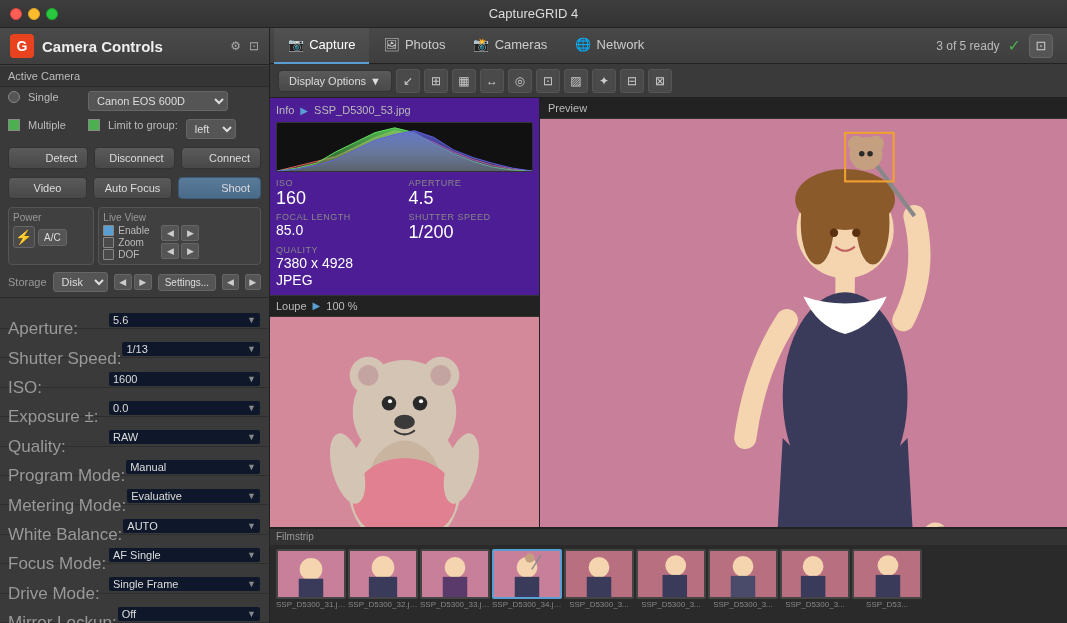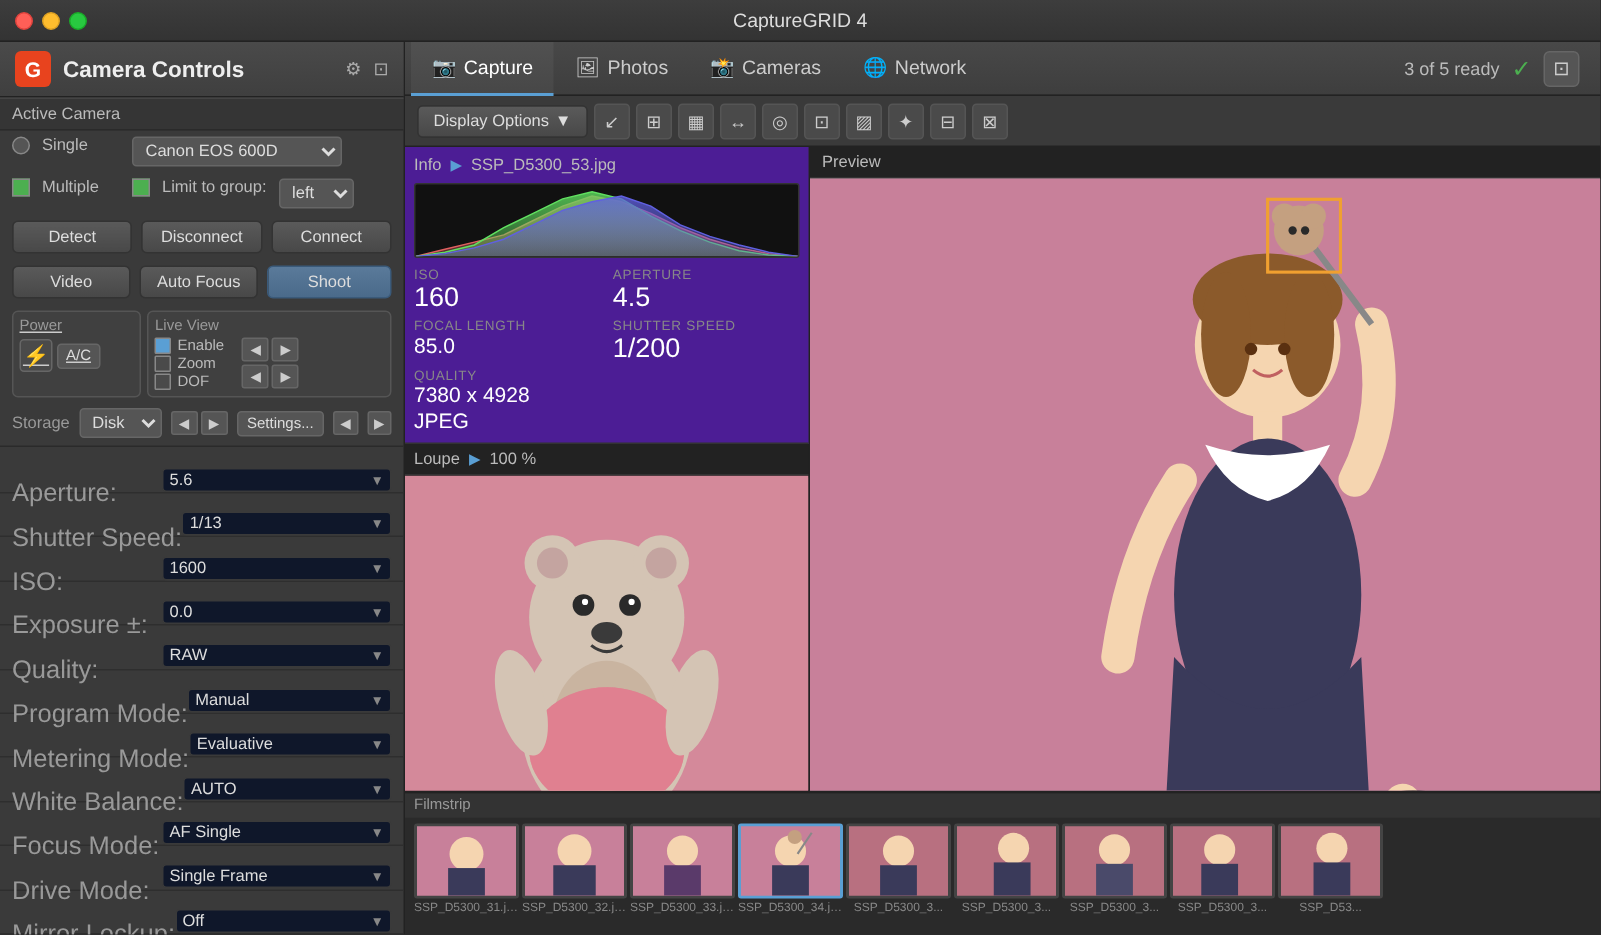--- a/index.html
+++ b/index.html
@@ -123,21 +123,21 @@
     }
     .btn {
       background: linear-gradient(to bottom, #5a5a5a, #484848);
       border: 1px solid #333;
       color: #ddd;
       font-size: 11px;
       padding: 4px 10px;
       border-radius: 4px;
       cursor: pointer;
       flex: 1;
-      text-align: center;
+      text-align: right;
     }
     .btn.shoot {
       background: linear-gradient(to bottom, #5a7a9a, #4a6a8a);
       border-color: #3a5a7a;
     }
     .tab-btn {
       background: linear-gradient(to bottom, #5a5a5a, #484848);
       border: 1px solid #333;
       color: #ddd;
       font-size: 11px;
@@ -503,21 +503,21 @@
     </div>
 
     <div class="btn-row">
       <button class="tab-btn">Video</button>
       <button class="tab-btn">Auto Focus</button>
       <button class="btn shoot">Shoot</button>
     </div>
 
     <div style="display:flex; gap:4px; padding: 4px 8px;">
 
-      <div style="background:#404040;border:1px solid #555;border-radius:4px;padding:4px;flex:1;text-decoration:underline;">
+      <div style="background:#404040;border:1px solid #555;border-radius:4px;padding:4px;flex:1;">
         <div class="ps-label">Power</div>
         <div style="display:flex;align-items:center;gap:3px;">
           <div class="power-icon">⚡</div>
           <button class="ac-btn">A/C</button>
         </div>
       </div>
 
       <div style="background:#404040;border:1px solid #555;border-radius:4px;padding:4px;flex:2;">
         <div class="lv-title">Live View</div>
         <div style="display:flex;gap:12px;">

